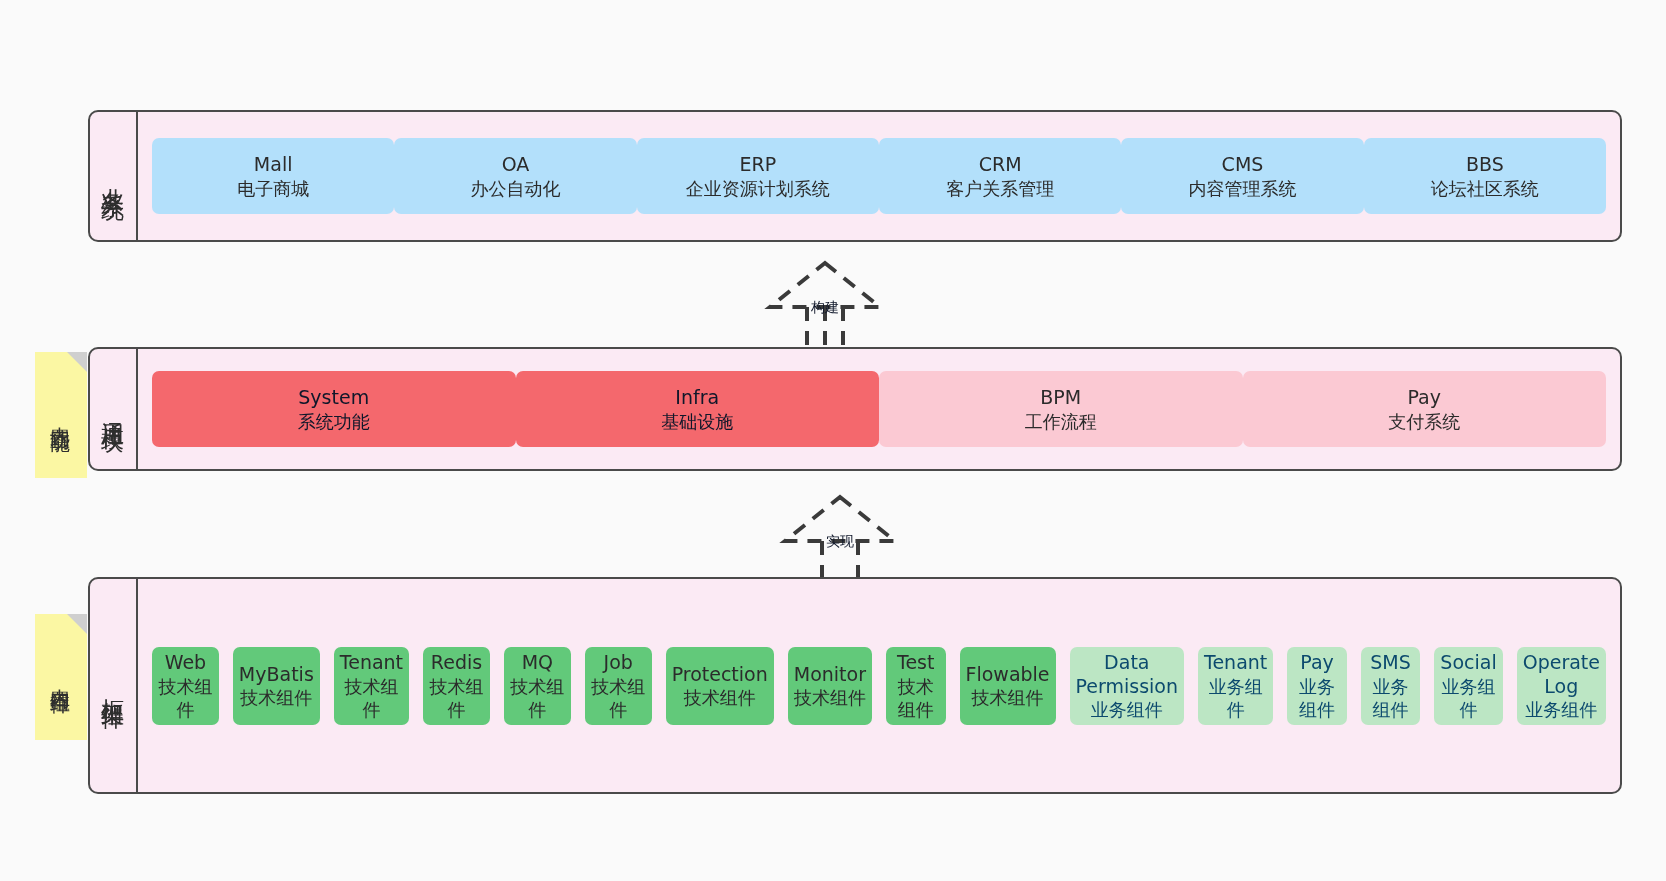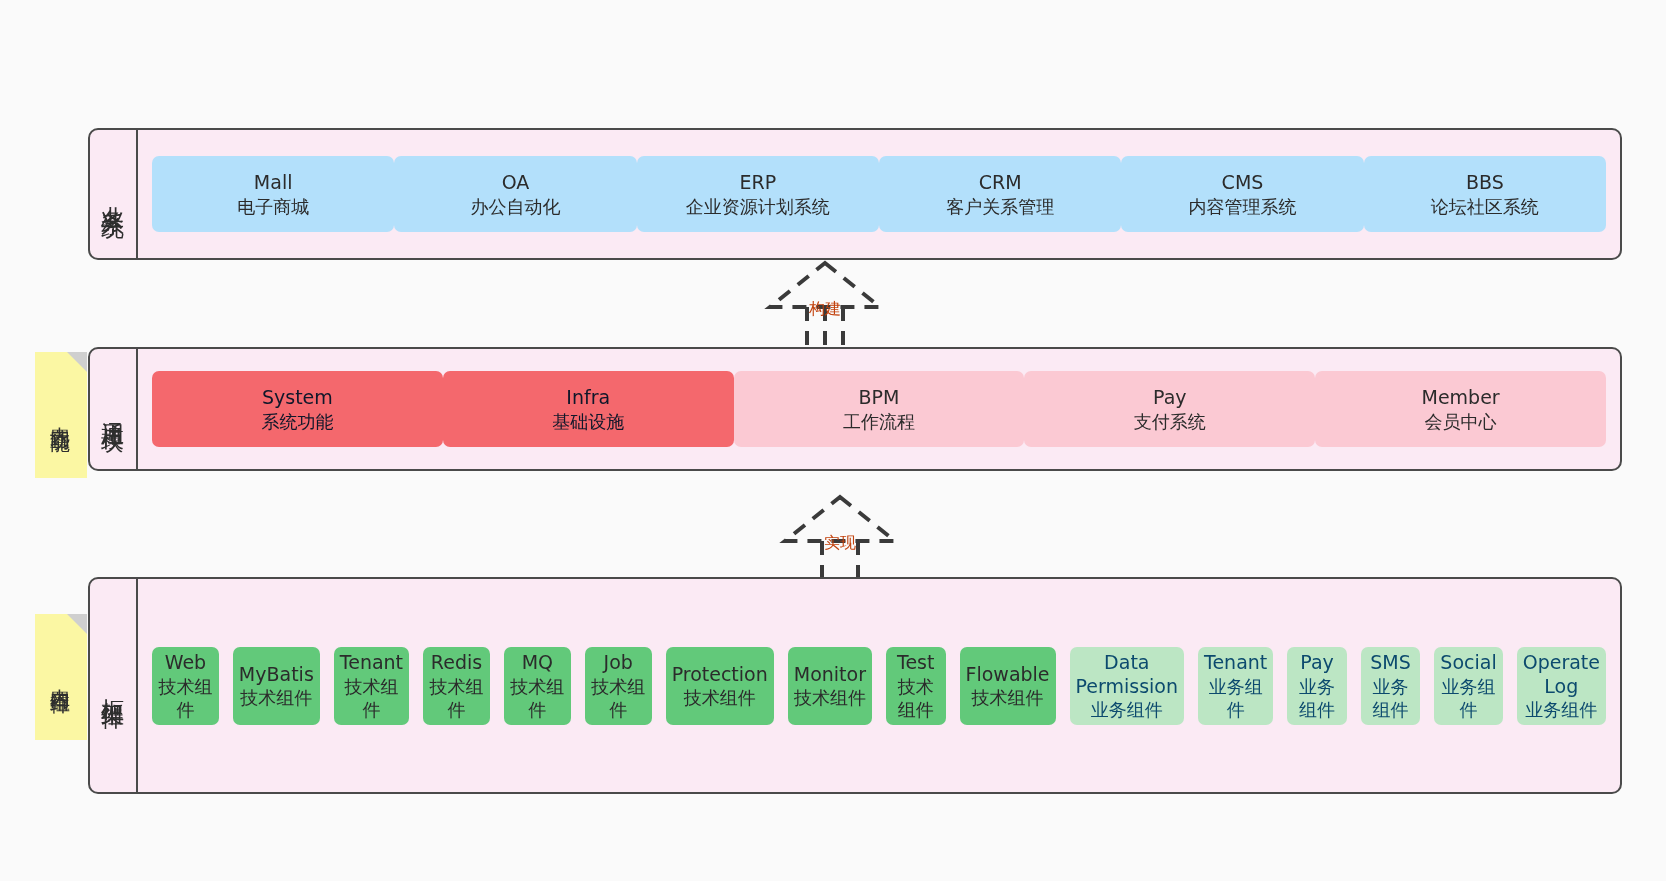--- a/index.html
+++ b/index.html
@@ -133,33 +133,33 @@
     position: absolute;
     width: 160px;
     height: 100px;
   }
   .arrow svg { display: block; }
   .arrow-label {
     position: absolute;
     left: 50%;
     transform: translateX(-50%);
     top: 44px;
-    font-size: 16px;
-    color: #c2410c;
+    font-size: 14px;
+    color: #0f172a;
     background: transparent;
     white-space: nowrap;
     padding: 0 2px;
   }
 </style>
 </head>
 <body>
 
 <div id="canvas">
 
-  <div class="layer" style="left:88px; top:128px; width:1534px; height:132px;">
+  <div class="layer" style="left:88px; top:110px; width:1534px; height:132px;">
     <div class="layer-title">
       <span>业务系统</span>
     </div>
     <div class="layer-body cards-6">
       <div class="card c-blue">
         <div class="t1">Mall</div>
         <div class="t2">电子商城</div>
       </div>
       <div class="card c-blue">
         <div class="t1">OA</div>
@@ -214,24 +214,20 @@
         <div class="t2">基础设施</div>
       </div>
       <div class="card c-pink">
         <div class="t1">BPM</div>
         <div class="t2">工作流程</div>
       </div>
       <div class="card c-pink">
         <div class="t1">Pay</div>
         <div class="t2">支付系统</div>
       </div>
-      <div class="card c-pink">
-        <div class="t1">Member</div>
-        <div class="t2">会员中心</div>
-      </div>
     </div>
   </div>
 
   <div class="arrow" style="left:760px; top:489px;">
     <svg width="160" height="100" viewBox="0 0 160 100">
       <path d="M80 8 L135 52 L25 52 Z" fill="#fafafa" stroke="#3a3a3a" stroke-width="4" stroke-dasharray="14 10" stroke-linejoin="miter"></path>
       <path d="M62 52 L62 96" fill="none" stroke="#3a3a3a" stroke-width="4" stroke-dasharray="14 10"></path>
       <path d="M98 52 L98 96" fill="none" stroke="#3a3a3a" stroke-width="4" stroke-dasharray="14 10"></path>
       <path d="M62 96 L98 96" fill="none" stroke="#3a3a3a" stroke-width="4" stroke-dasharray="14 10"></path>
     </svg>

